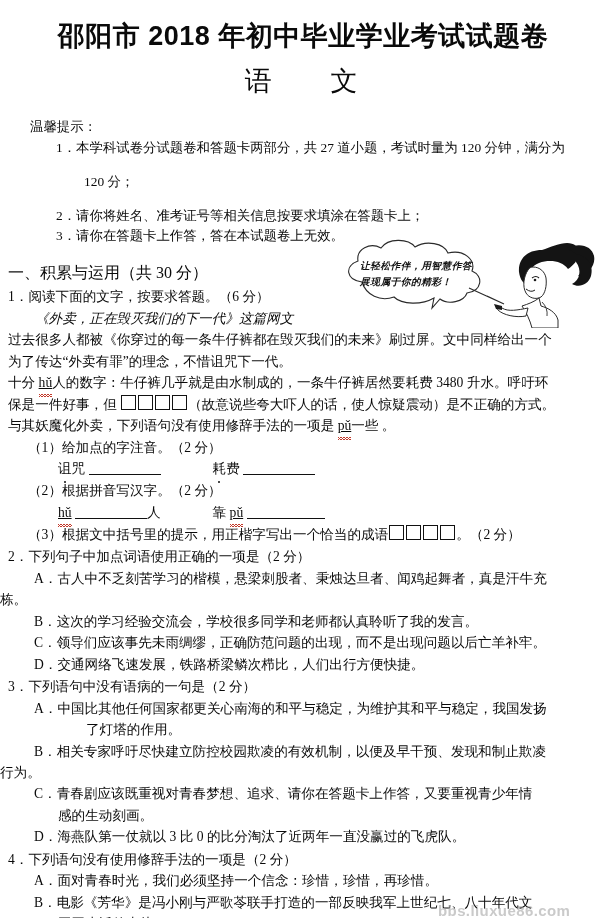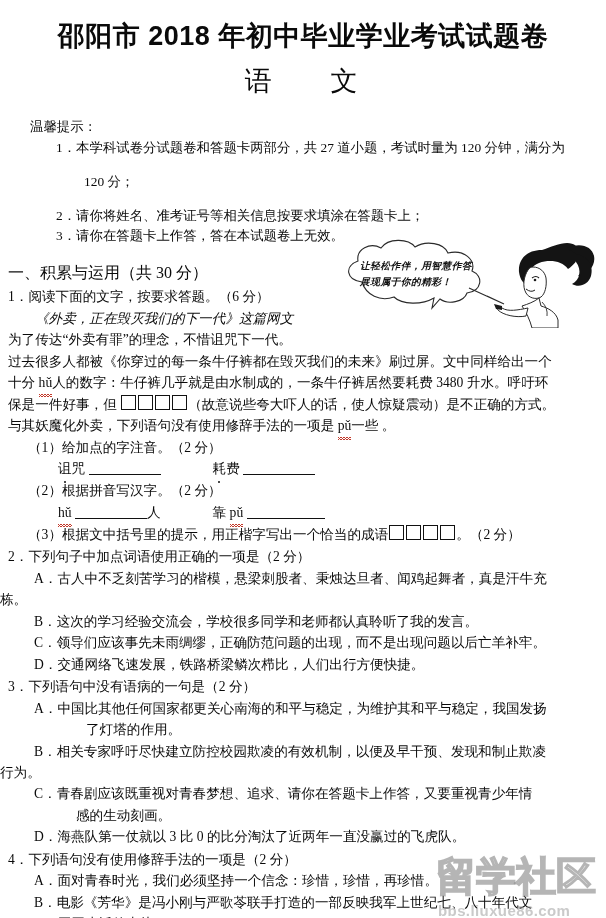--- a/index.html
+++ b/index.html
@@ -126,20 +126,21 @@
     width: 2.2px;
     height: 2.2px;
     margin-left: -1.1px;
     border-radius: 50%;
     background: #111;
   }
   .squig {
     display: inline-block;
     position: relative;
     font-family: "Liberation Serif", "DejaVu Serif", serif;
+    text-decoration: underline;
   }
   .squig::after {
     content: "";
     position: absolute;
     left: 0;
     right: 0;
     bottom: -3px;
     height: 3px;
     background-image:
       linear-gradient(45deg, transparent 45%, #c23a2b 45%, #c23a2b 55%, transparent 55%),
@@ -269,22 +270,22 @@
       <div>让轻松作伴，用智慧作答</div>
       <div>展现属于你的精彩！</div>
     </div>
   </div>
 
   <div class="section-head">一、积累与运用（共 30 分）</div>
 
   <div class="q">
     <p class="q-stem">1．阅读下面的文字，按要求答题。（6 分）</p>
     <p class="q-para">《外卖，正在毁灭我们的下一代》这篇网文</p>
+    <p class="q-flow">过去很多人都被《你穿过的每一条牛仔裤都在毁灭我们的未来》刷过屏。文中同样给出一个</p>
     <p class="q-flow">为了传达“外卖有罪”的理念，不惜诅咒下一代。</p>
-    <p class="q-flow">过去很多人都被《你穿过的每一条牛仔裤都在毁灭我们的未来》刷过屏。文中同样给出一个</p>
     <p class="q-flow">
       <span>十分 </span><span class="squig">hǔ</span><span>人的数字：牛仔裤几乎就是由水制成的，一条牛仔裤居然要耗费 3480 升水。呼吁环</span>
     </p>
     <p class="q-flow">
       <span>保是一件好事，但 </span><span class="sqbox"></span><span class="sqbox"></span><span class="sqbox"></span><span class="sqbox"></span><span>（故意说些夸大吓人的话，使人惊疑震动）是不正确的方式。</span>
     </p>
     <p class="q-flow">
       <span>与其妖魔化外卖，下列语句没有使用修辞手法的一项是 </span><span class="squig">pǔ</span><span>一些 。</span>
     </p>
 
@@ -312,29 +313,28 @@
     <p class="opt">D．交通网络飞速发展，铁路桥梁鳞次栉比，人们出行方便快捷。</p>
   </div>
 
   <div class="q">
     <p class="q-stem">3．下列语句中没有语病的一句是（2 分）</p>
     <p class="opt">A．中国比其他任何国家都更关心南海的和平与稳定，为维护其和平与稳定，我国发扬</p>
     <p class="opt" style="margin-left:78px;">了灯塔的作用。</p>
     <p class="opt">B．相关专家呼吁尽快建立防控校园欺凌的有效机制，以便及早干预、发现和制止欺凌</p>
     <p class="q-flow" style="margin-left:-8px;">行为。</p>
     <p class="opt">C．青春剧应该既重视对青春梦想、追求、请你在答题卡上作答，又要重视青少年情</p>
-    <p class="opt" style="margin-left:68px;">感的生动刻画。</p>
+    <p class="opt" style="margin-left:50px;">感的生动刻画。</p>
     <p class="opt">D．海燕队第一仗就以 3 比 0 的比分淘汰了近两年一直没赢过的飞虎队。</p>
   </div>
 
   <div class="q">
     <p class="q-stem">4．下列语句没有使用修辞手法的一项是（2 分）</p>
     <p class="opt">A．面对青春时光，我们必须坚持一个信念：珍惜，珍惜，再珍惜。</p>
     <p class="opt">B．电影《芳华》是冯小刚与严歌苓联手打造的一部反映我军上世纪七、八十年代文</p>
     <p class="opt" style="margin-left:50px;">工团生活的大片。</p>
   </div>
 
   <div class="watermark">
-    <div class="wm-logo">留学社区</div>
     <div class="wm-url">bbs.liuxue86.com</div>
   </div>
 
 </div>
 
 </body></html>

